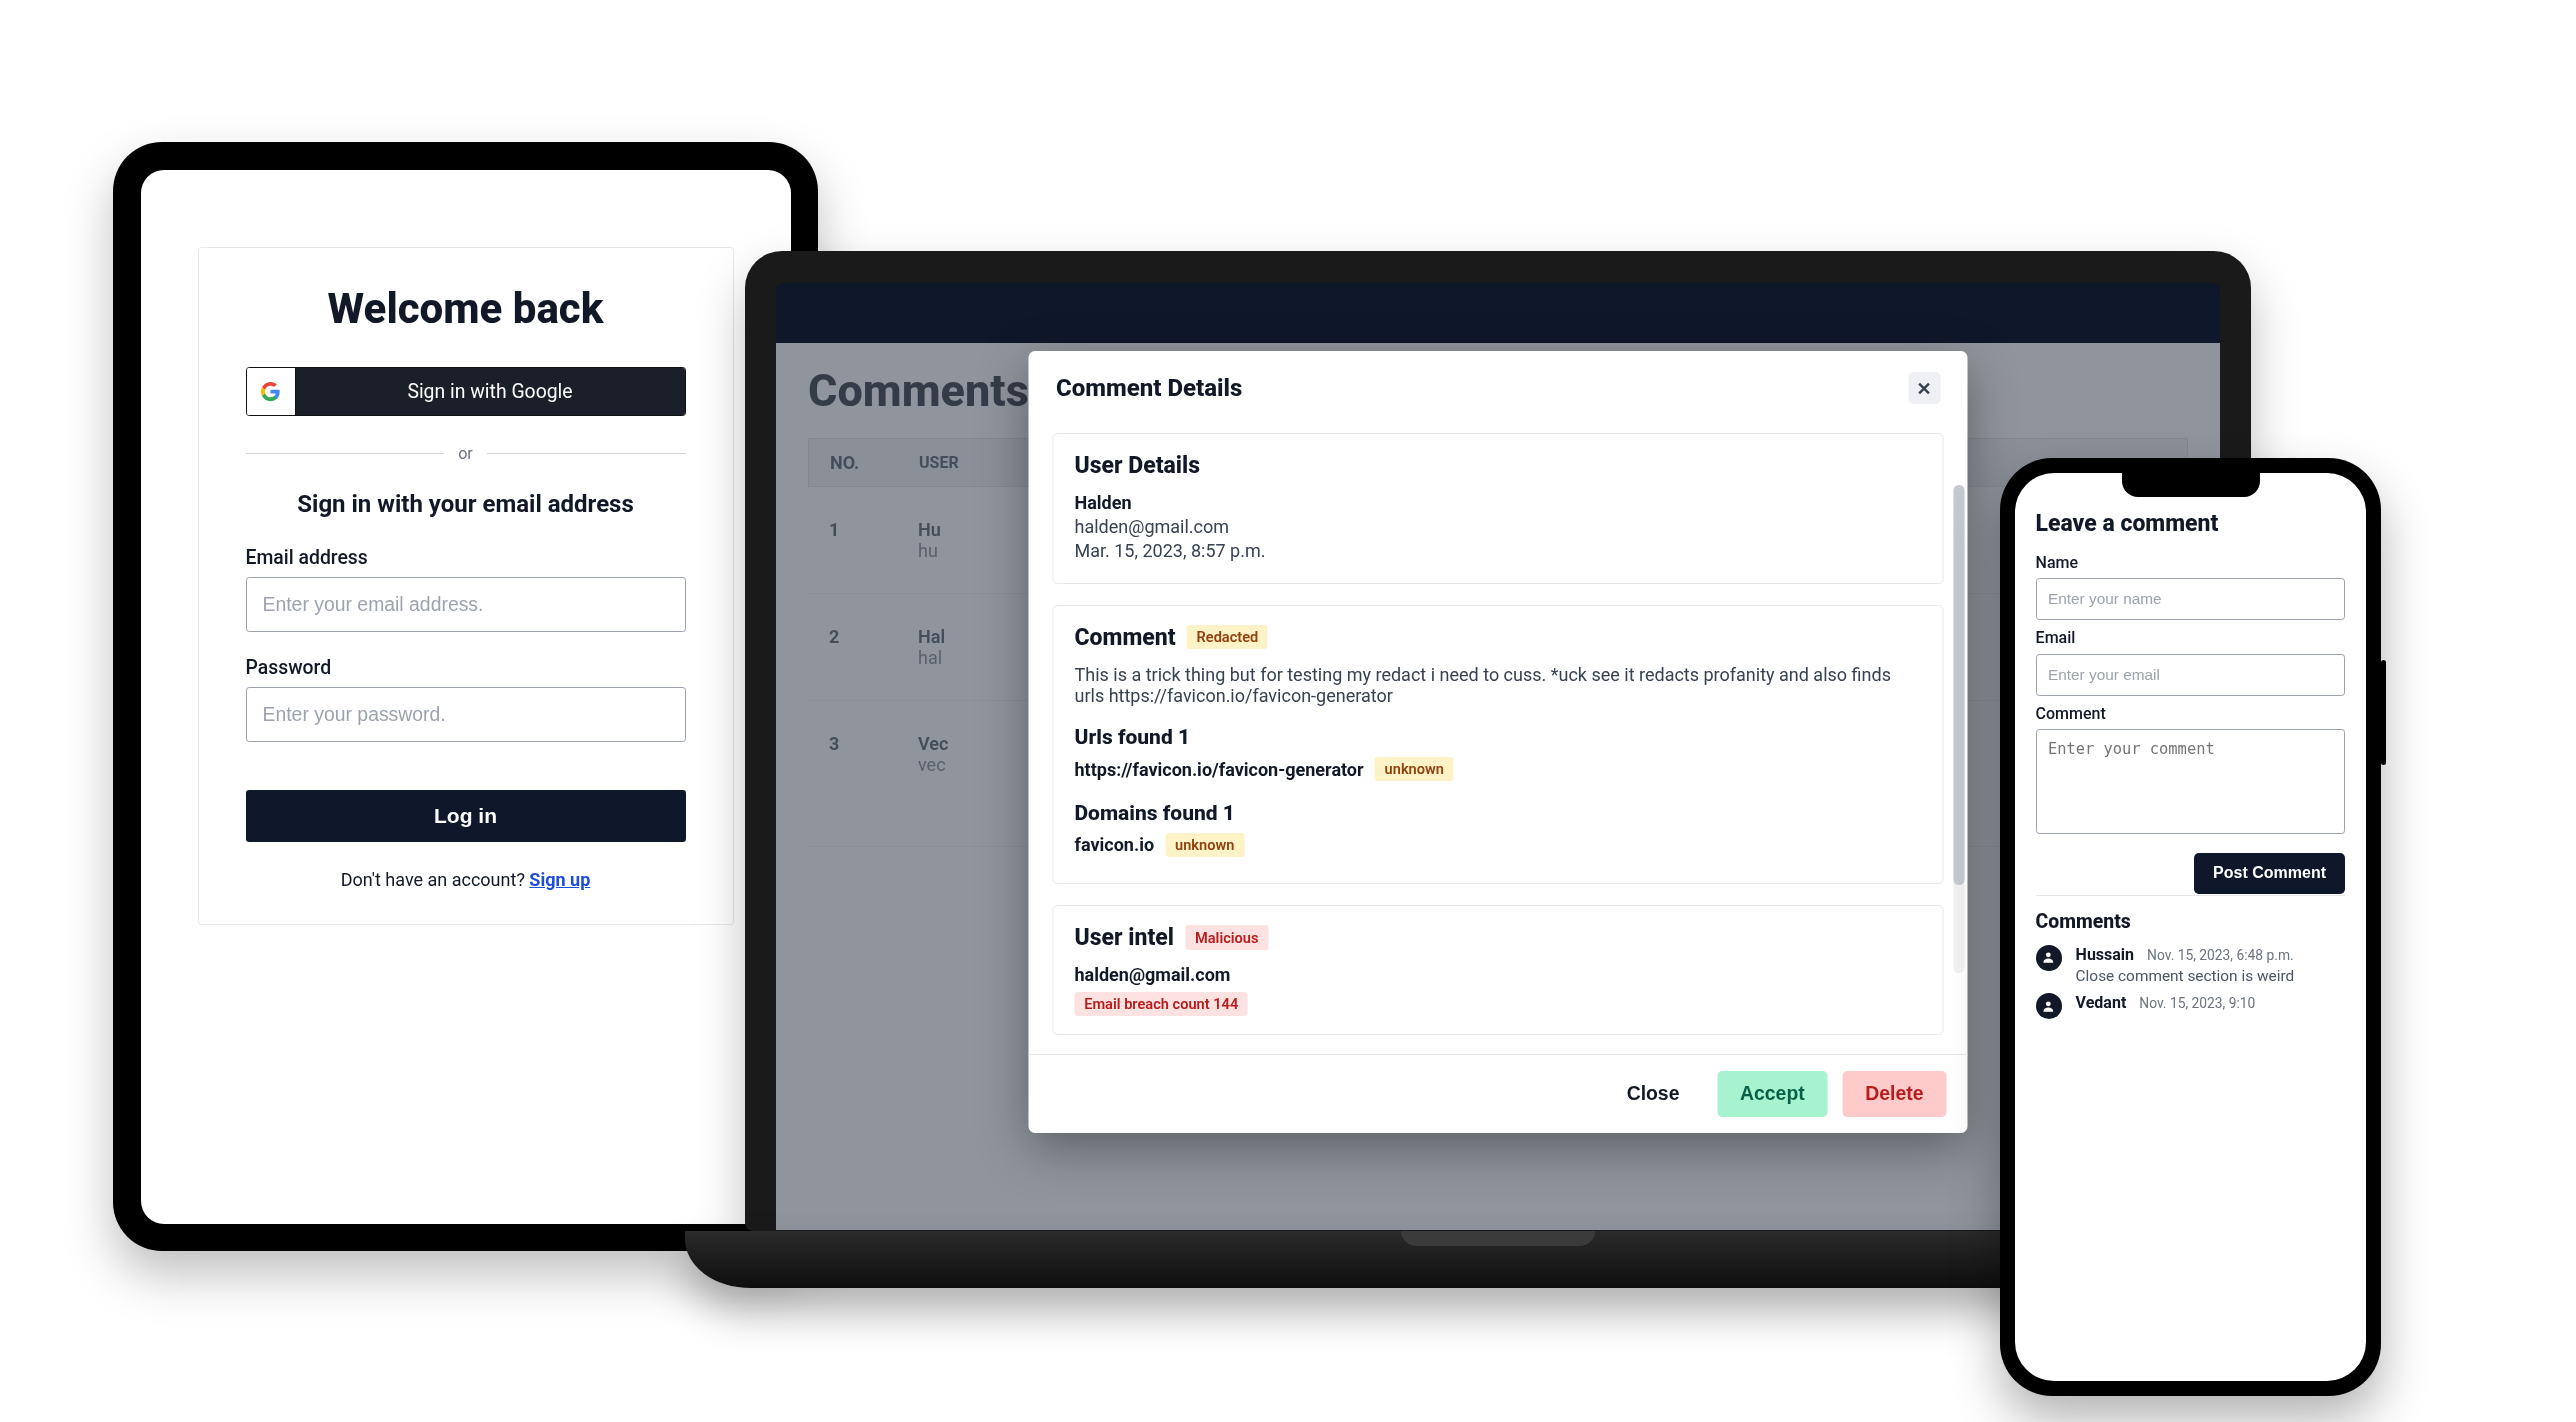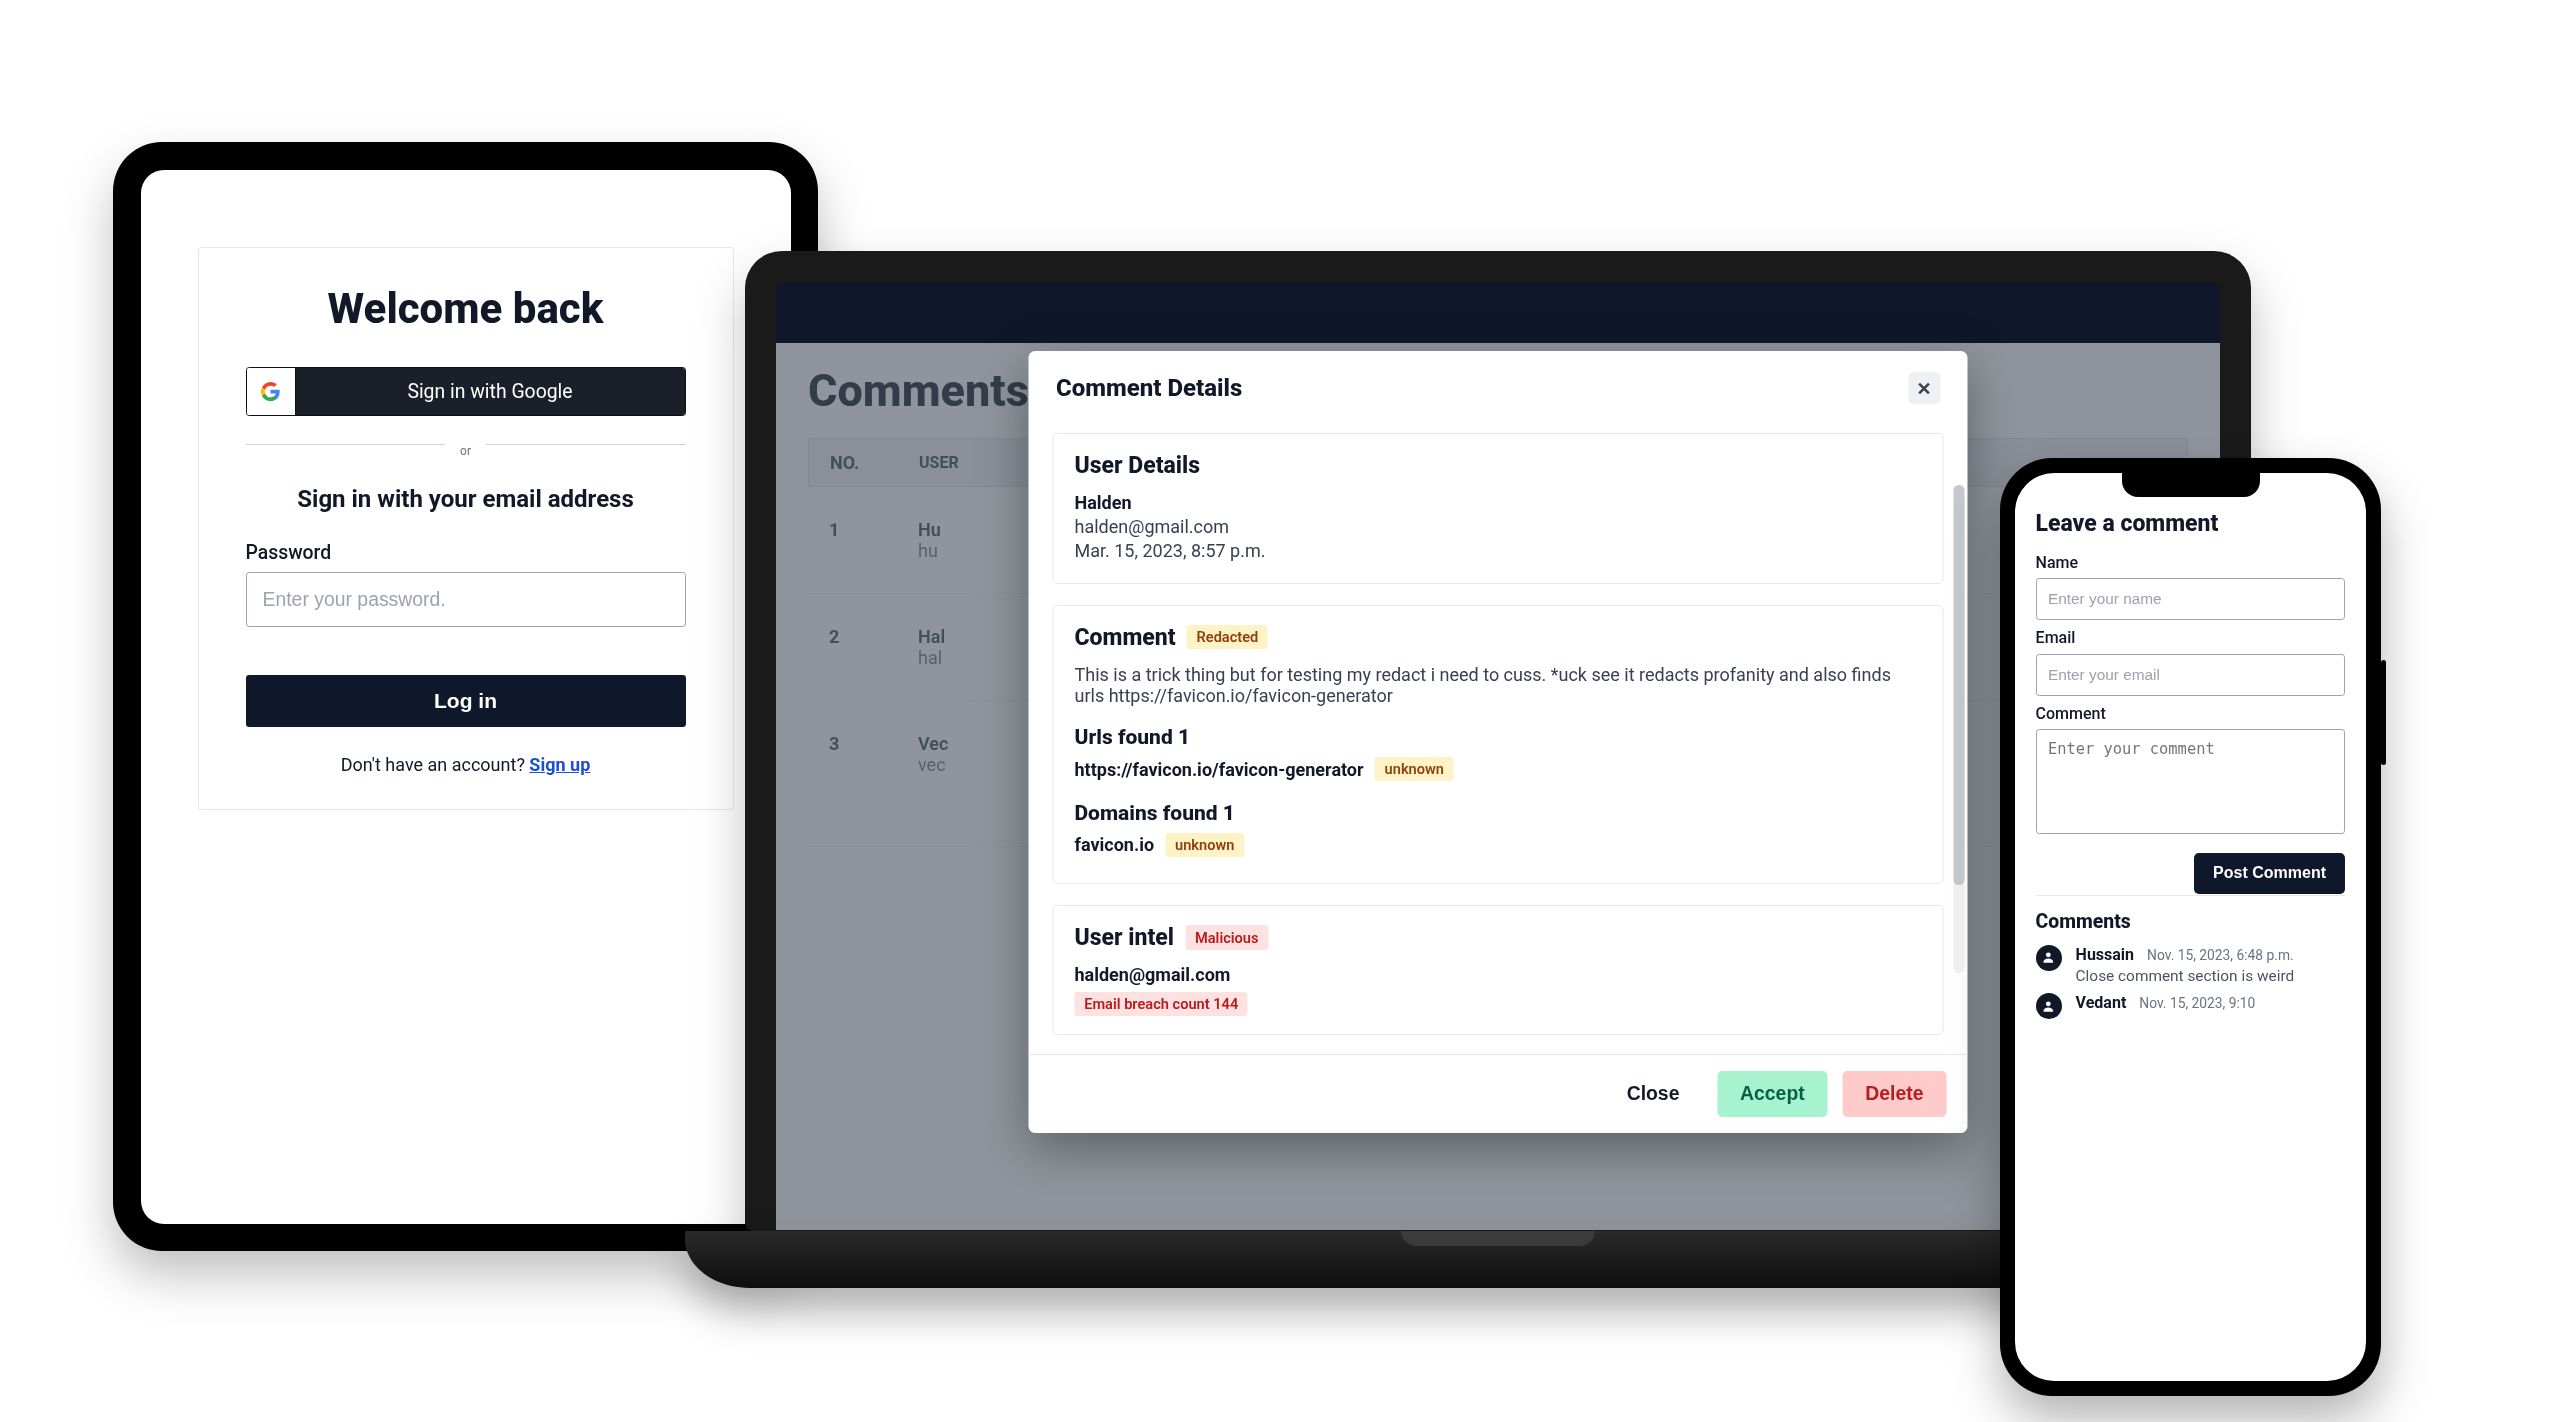--- a/index.html
+++ b/index.html
@@ -40,21 +40,21 @@
     border-radius:3.2px; overflow:hidden;
     height:49px; width:100%;
   }
   .google-logo {
     width:49px; height:100%; background:#fff;
     display:flex; align-items:center; justify-content:center;
     font-weight:700; font-size:23px;
     border-right:0.8px solid #111;
   }
   .google-btn-body { flex:1; background:#1b1f29; color:#fff; height:100%; display:flex; align-items:center; justify-content:center; font-size:19.4px; }
-  .divider { display:flex; gap:14.6px; margin:27.5px 0; color:#6b7280; font-size:12px; }
+  .divider { display:flex; align-items:center; gap:14.6px; margin:27.5px 0; color:#6b7280; font-size:16px; }
   .divider::before,.divider::after{content:"";flex:1;height:0.8px;background:#d1d5db;}
   .login-sub { font-size:24px; font-weight:700; color:#111827; text-align:center; margin-bottom:27.5px; }
   .fld-label { font-size:19.4px; font-weight:500; color:#111827; margin-bottom:8px; display:block; }
   .fld-input {
     width:100%; height:55px; border:0.8px solid #9ca3af; border-radius:3.2px;
     padding:0 16px; font-size:19.4px; color:#111;
   }
   .fld-input::placeholder{color:#9ca3af}
   .fld-wrap{margin-bottom:24px}
   .login-btn {
@@ -204,20 +204,24 @@
           <div class="google-btn-body">Sign in with Google</div>
         </div>
 
         <div class="divider">
             <span>or</span>
           </div>
 
         <div class="login-sub">Sign in with your email address</div>
 
         <div class="fld-wrap">
+          <label class="fld-label">Email address</label>
+          <input class="fld-input" placeholder="Enter your email address." style="">
+        </div>
+        <div class="fld-wrap">
           <label class="fld-label">Password</label>
           <input type="password" class="fld-input" placeholder="Enter your password." style="">
         </div>
 
         <button class="login-btn">Log in</button>
 
         <div class="signup-row">
           <span>Don't have an account? </span><a class="signup-link">Sign up</a>
         </div>
       </div>

